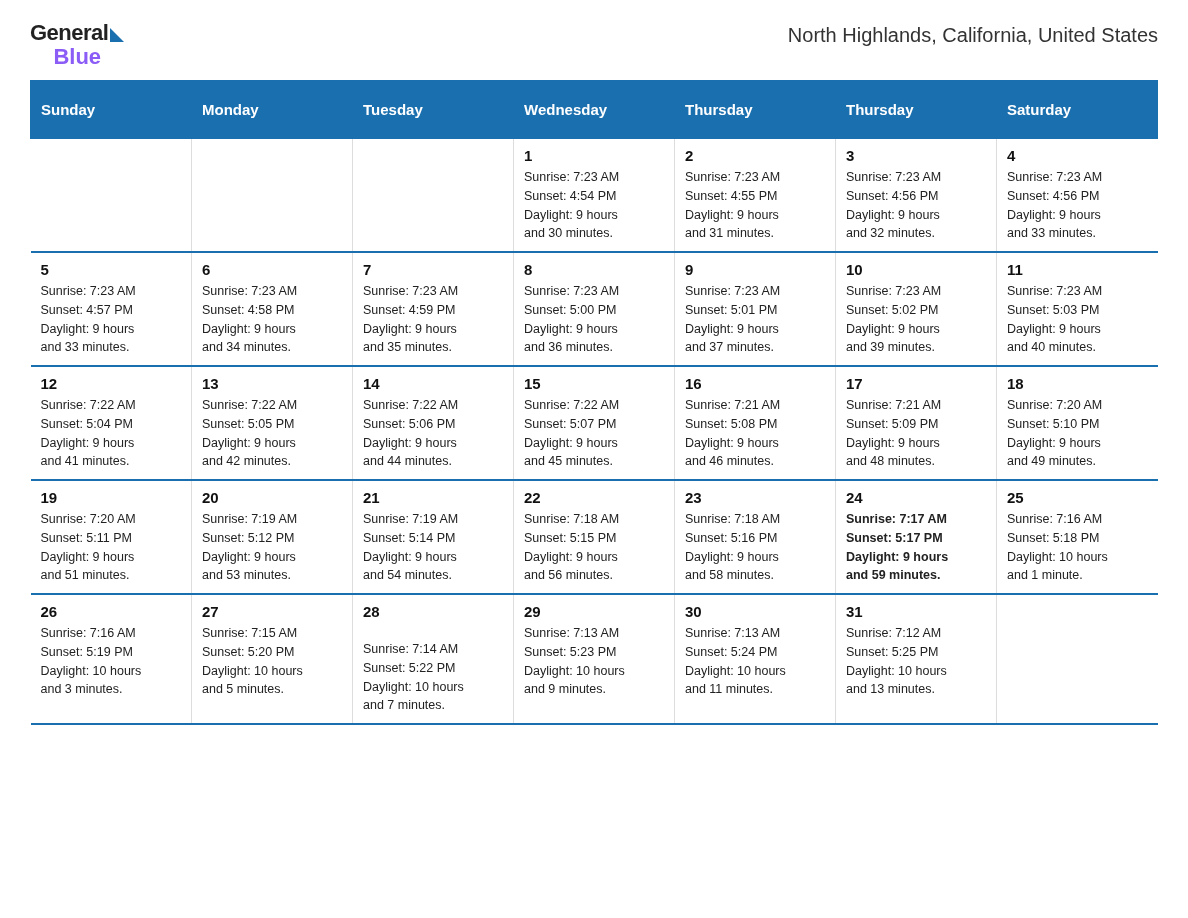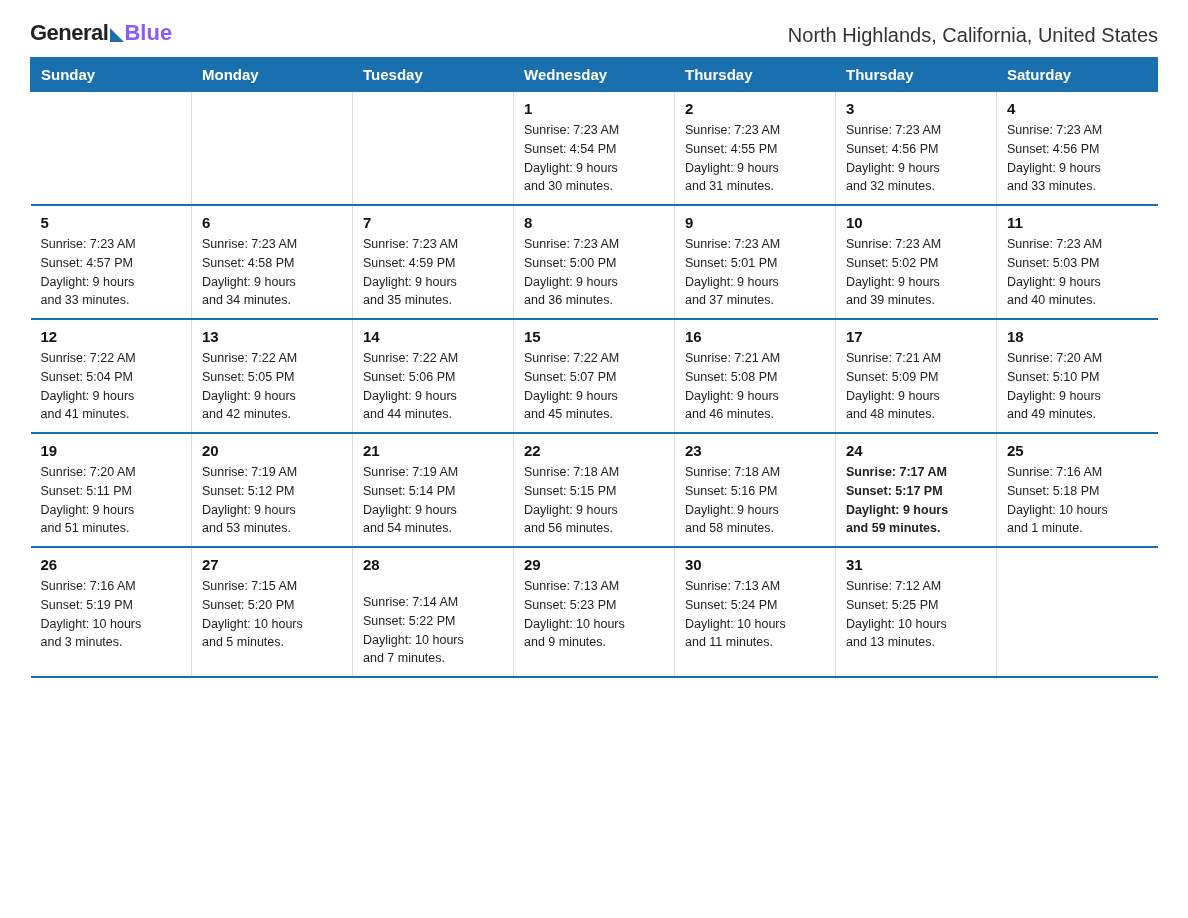--- a/index.html
+++ b/index.html
@@ -12,21 +12,22 @@
       padding: 20px 30px;
     }
     .header {
       display: flex;
       justify-content: space-between;
       align-items: flex-start;
       margin-bottom: 10px;
     }
     .logo {
       display: flex;
-      align-items: flex-end;
+      flex-direction: column;
+      align-items: center;
     }
     .logo-top {
       display: flex;
       align-items: center;
     }
     .logo-general {
       font-size: 22px;
       font-weight: bold;
       color: #222;
       letter-spacing: -0.5px;
@@ -64,21 +65,21 @@
     table {
       width: 100%;
       border-collapse: collapse;
       margin-top: 10px;
     }
     thead tr th {
       background-color: #1a6faf;
       color: #fff;
       font-size: 15px;
       font-weight: bold;
-      padding: 8px 10px;
+      padding: 20px 10px;
       text-align: left;
       border: 1px solid #1a6faf;
     }
     tbody tr {
       border-bottom: 2px solid #1a6faf;
     }
     tbody tr td {
       vertical-align: top;
       padding: 8px 10px;
       font-size: 13px;

